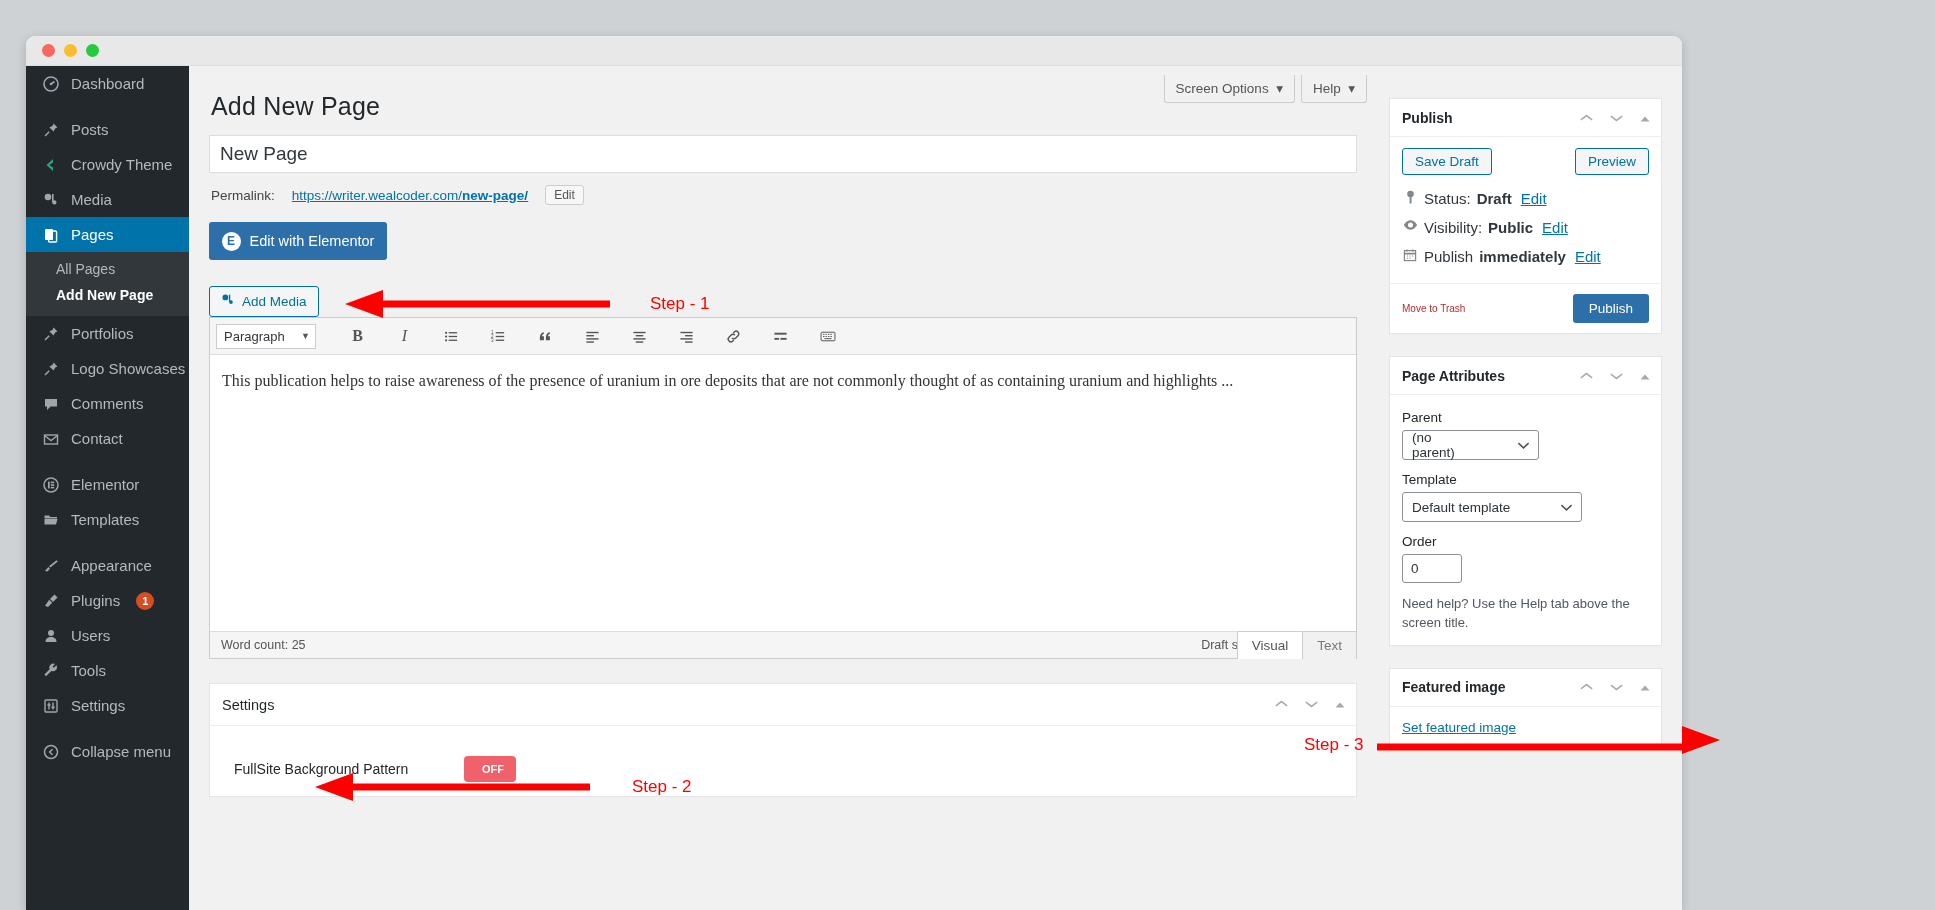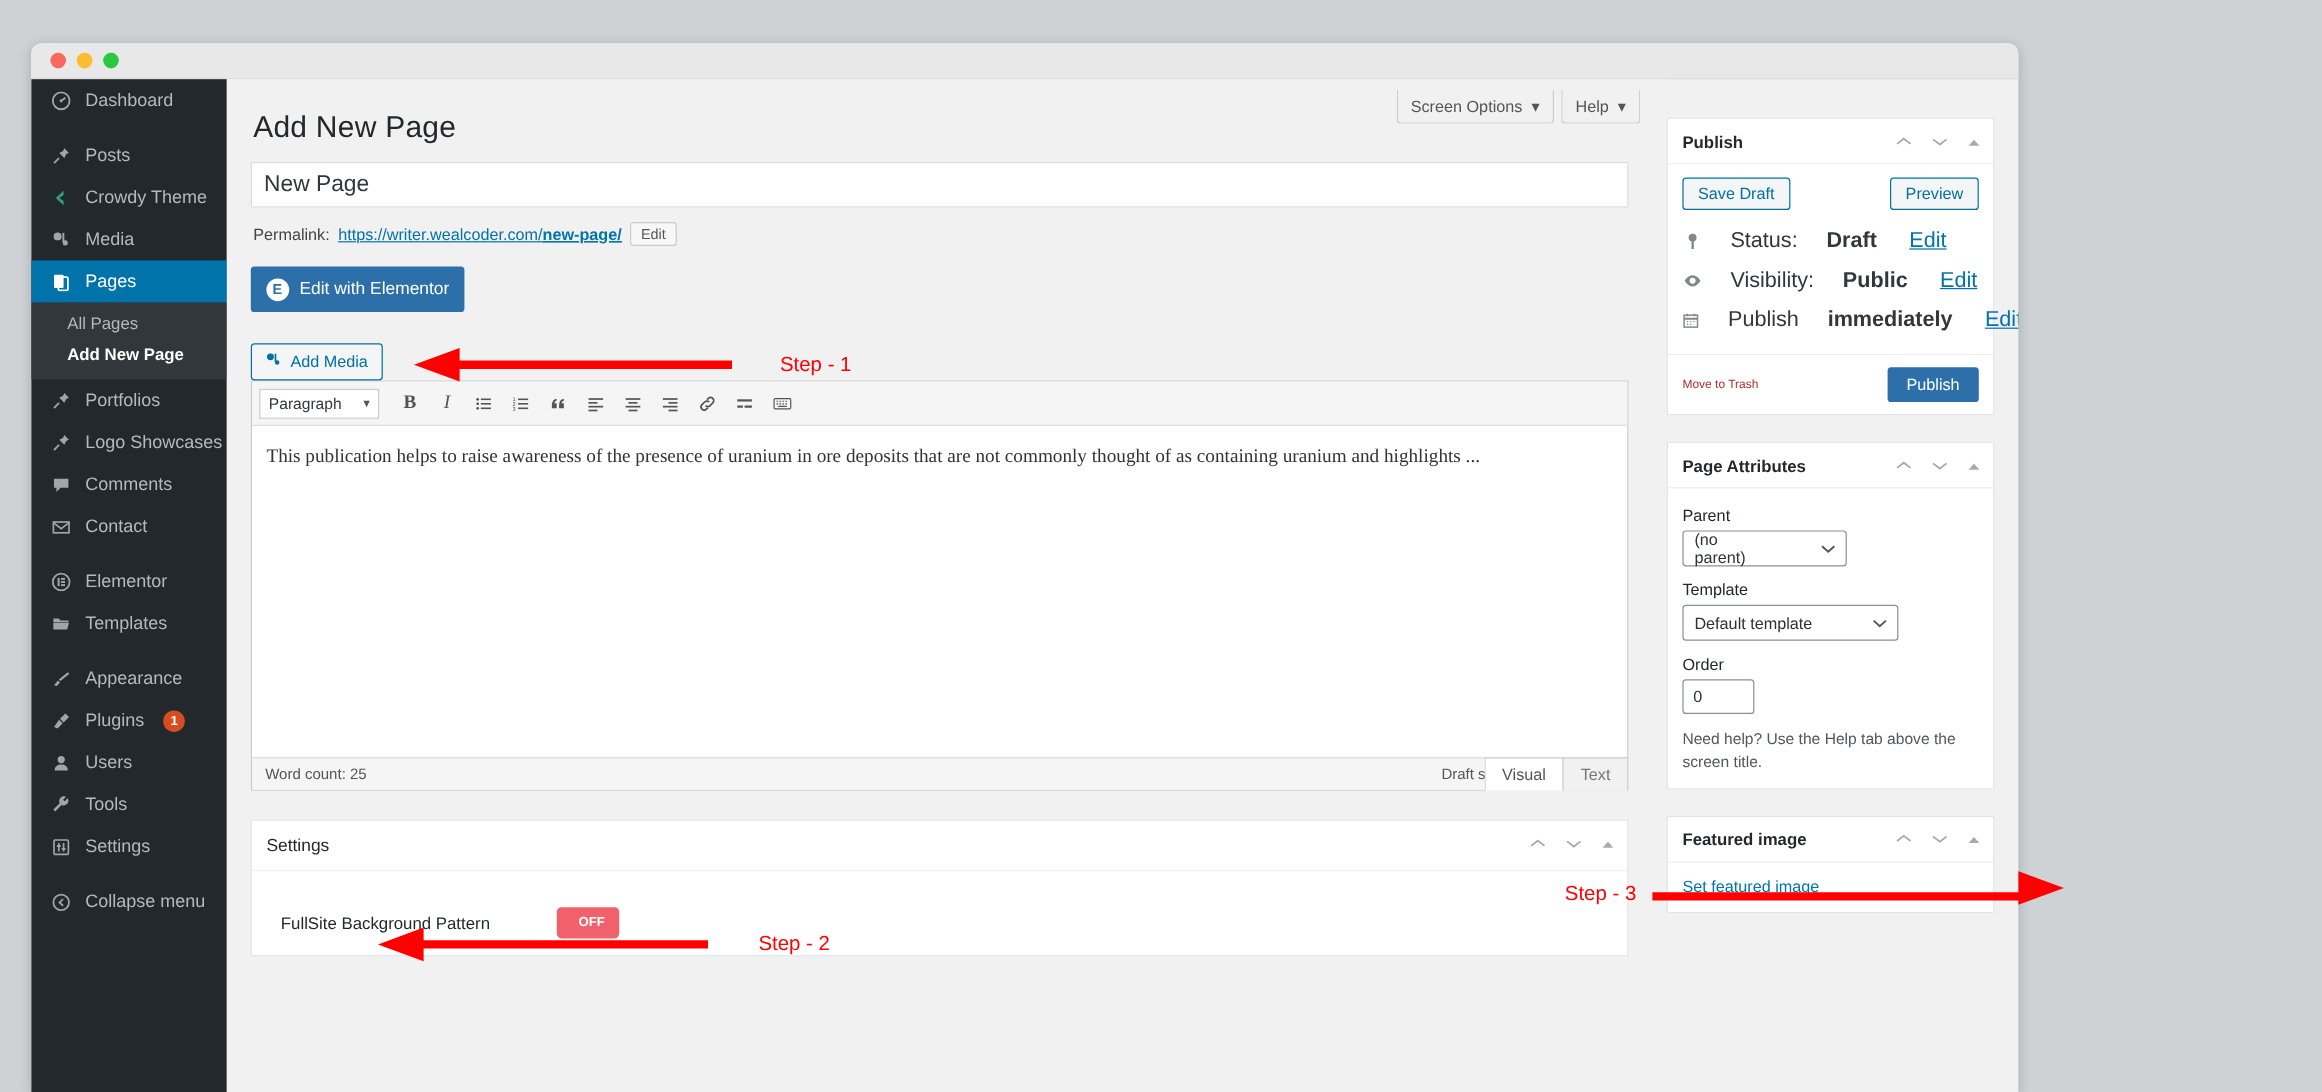--- a/index.html
+++ b/index.html
@@ -91,21 +91,21 @@
     padding: 26px 0 14px 2px; letter-spacing: .2px;
   }
   .title-input {
     display: block; width: 1148px; height: 38px;
     font-size: 19px; color: #32373c; padding: 2px 10px;
     border: 1px solid #ddd; background: #fff; outline: none;
     font-family: "Liberation Sans", sans-serif;
   }
   .permalink {
     margin-top: 12px; font-size: 13.5px; color: #444;
-    display: flex; align-items: center; gap: 7px; padding-left: 2px;
+    display: flex; align-items: center; gap: 17px; padding-left: 2px;
   }
   .permalink a { color: #0073aa; }
   .permalink .slug { color: #0073aa; font-weight: bold; text-decoration: underline; }
   .btn-edit-slug {
     border: 1px solid #ccc; background: #f7f7f7; color: #555;
     font-size: 12px; padding: 2px 8px; border-radius: 3px; cursor: pointer;
   }
   .elementor-btn {
     margin-top: 17px; height: 38px; width: 178px;
     background: #2c6fa9; color: #fff; border: none; border-radius: 3px;
@@ -130,21 +130,21 @@
   .vt-tabs { position: absolute; right: 0; bottom: 0; display: flex; }
   .vt-tab {
     border: 1px solid #ccc; border-bottom: none; background: #f1f1f1;
     color: #777; font-size: 13.5px; padding: 6px 14px; cursor: pointer;
     margin-left: -1px; border-radius: 2px 2px 0 0;
   }
   .vt-tab.active { background: #fff; color: #555; }
   .editor-box { border: 1px solid #ccc; background: #fff; }
   .mce-toolbar {
     height: 37px; background: #f5f5f5; border-bottom: 1px solid #ddd;
-    display: flex; align-items: center; gap: 4px; padding: 0 6px;
+    display: flex; align-items: center; gap: 20px; padding: 0 6px;
   }
   .para-select {
     width: 100px; height: 25px; font-size: 13px; color: #32373c;
     border: 1px solid #ccc; background: #fff;
     display: flex; align-items: center; justify-content: space-between;
     padding: 0 5px 0 7px; margin-right: 8px; cursor: pointer;
   }
   .para-select .caret { font-size: 9px; color: #555; }
   .tb-btn {
     width: 27px; height: 26px; display: flex; align-items: center;
@@ -211,22 +211,22 @@
     font-size: 14px; font-weight: bold; color: #23282d;
   }
   .mb-body { padding: 11px 12px 12px 12px; }
   .pub-row1 { display: flex; justify-content: space-between; margin-bottom: 9px; }
   .btn-secondary {
     border: 1px solid #0071a1; color: #0071a1; background: #f3f5f6;
     font-size: 13.5px; padding: 5px 12px; border-radius: 3px; cursor: pointer;
     font-family: "Liberation Sans", sans-serif;
   }
   .pub-line {
-    display: flex; align-items: center; gap: 24px;
-    font-size: 18px; color: #32373c; padding: 6px 0;
+    display: flex; gap: 6px;
+    font-size: 15px; color: #32373c; padding: 6px 0;
   }
   .pub-line .ic { color: #82878c; width: 16px; display: flex; justify-content: center; }
   .pub-line b { font-weight: bold; }
   .pub-line a { color: #0073aa; text-decoration: underline; margin-left: 3px; }
   .pub-footer {
     border-top: 1px solid #eee; padding: 10px 12px;
     display: flex; align-items: center; justify-content: space-between;
   }
   .trash-link { color: #b32d2e; font-size: 10px; cursor: pointer; }
   .btn-primary {

